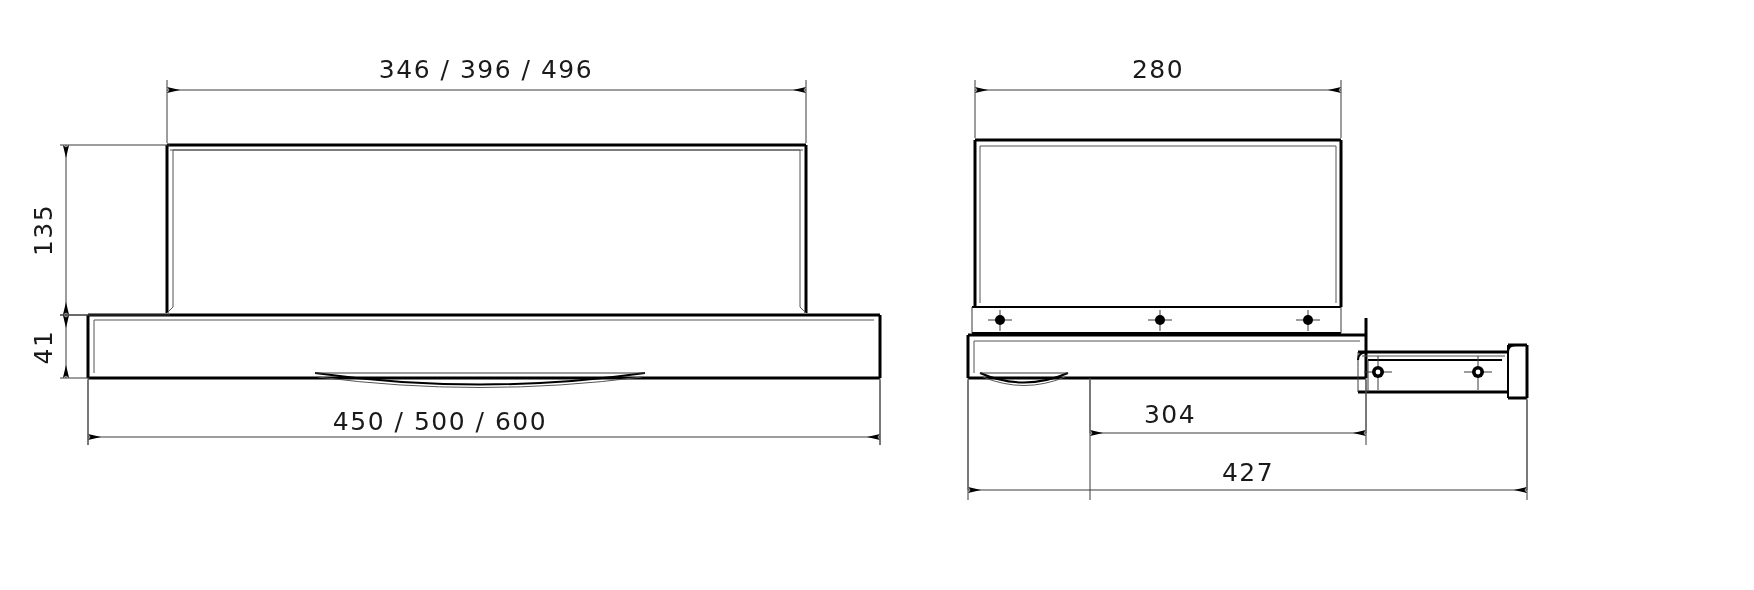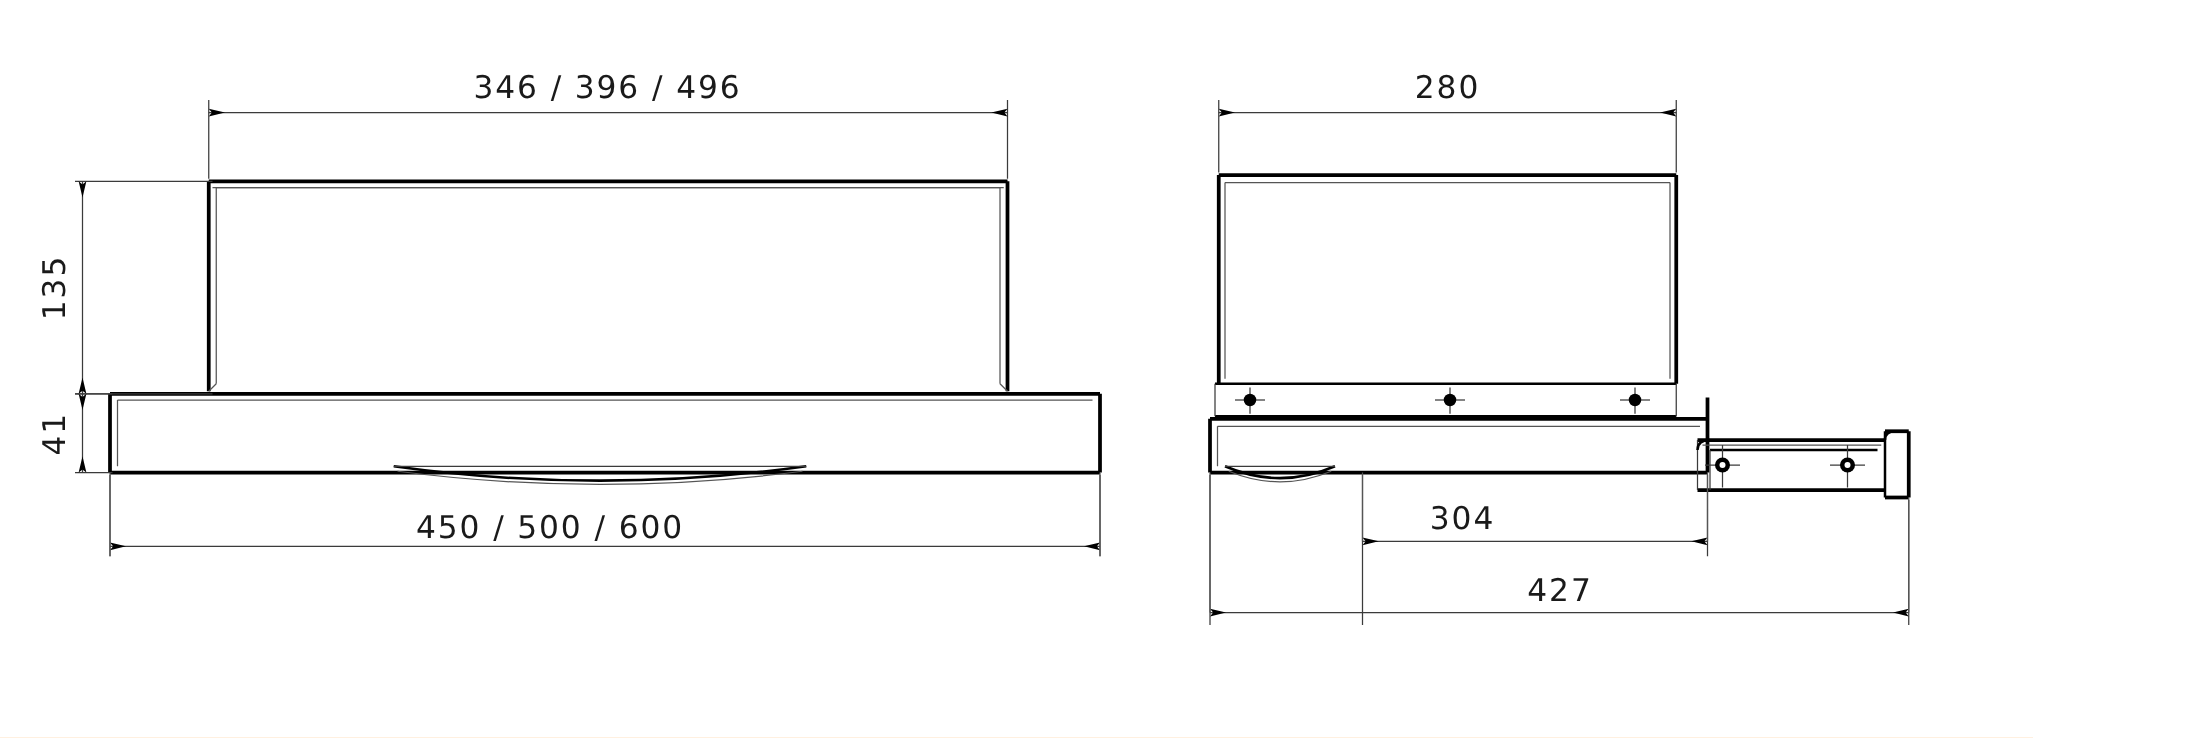--- a/index.html
+++ b/index.html
@@ -10,21 +10,21 @@
   body {
     width: 1754px;
     height: 590px;
     font-family: "DejaVu Sans", sans-serif;
     overflow: hidden;
   }
   #drawing-root {
     position: relative;
     width: 1754px;
     height: 590px;
-    background: #fdba74;
+    background: #d946ef;
   }
   svg.tech-drawing {
     display: block;
     width: 1754px;
     height: 590px;
   }
   .dim-text {
     font-family: "DejaVu Sans", sans-serif;
     font-size: 25px;
     letter-spacing: 1.5px;

